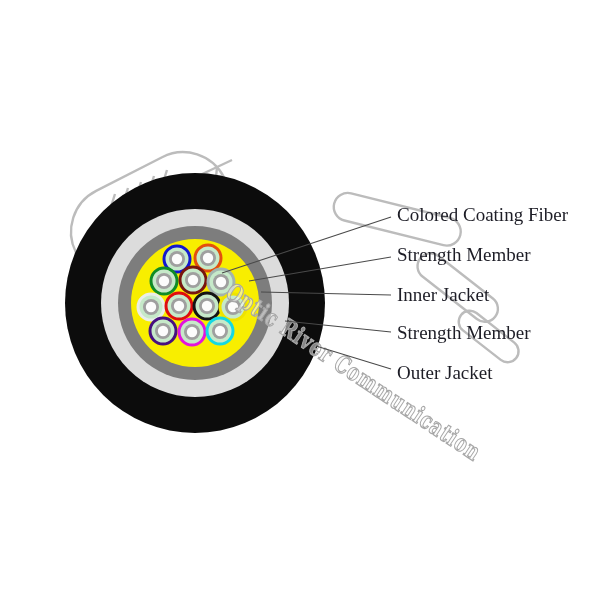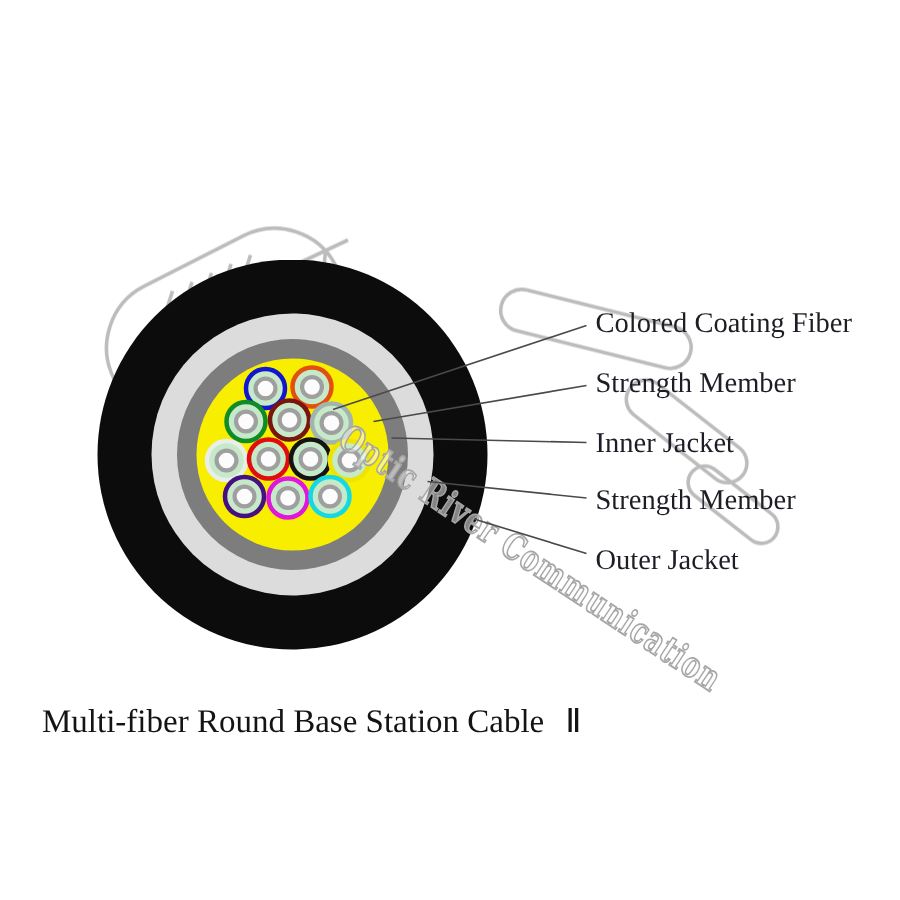--- a/index.html
+++ b/index.html
@@ -141,16 +141,13 @@
         <line class="leader" x1="391" y1="332" x2="285" y2="321"></line>
         <text class="callout" x="397" y="339">Strength Member</text>
       </g>
       <g>
         <line class="leader" x1="391" y1="369" x2="316" y2="346"></line>
         <text class="callout" x="397" y="379">Outer Jacket</text>
       </g>
     </g>
   </svg>
 
-  <div class="caption">
-    <span>Multi-fiber Round Base Station Cable</span><span class="numeral">Ⅱ</span>
-  </div>
 </div>
 
 </body></html>

